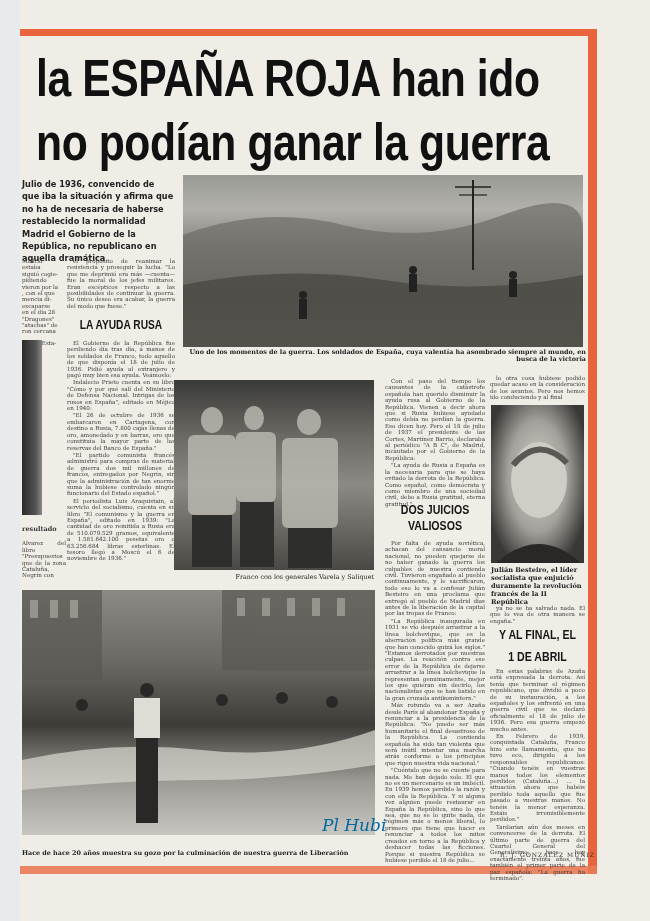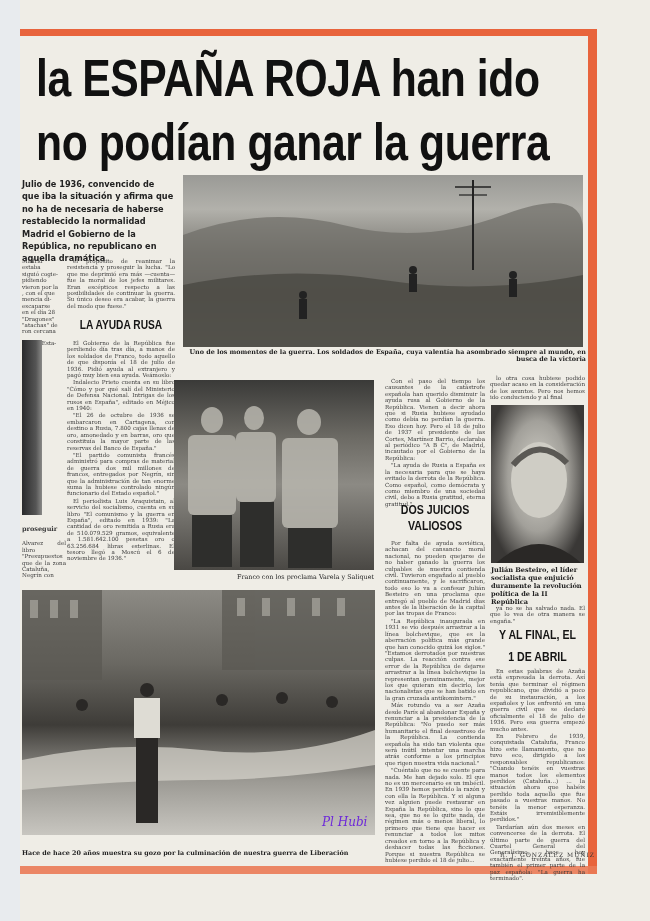--- a/index.html
+++ b/index.html
@@ -12,21 +12,21 @@
   .headline{position:absolute;left:36px;font-family:"Liberation Sans",sans-serif;font-weight:bold;font-size:52px;line-height:56px;letter-spacing:-0.5px;transform:scaleX(0.82);transform-origin:left top;white-space:nowrap;color:#111;}
   .h1{top:50px;}
   .h2{top:114px;}
   .lead{position:absolute;left:22px;top:178px;width:152px;font-family:"DejaVu Sans",sans-serif;font-weight:bold;font-size:8.2px;line-height:12.4px;color:#222;}
   .col{position:absolute;font-size:5.6px;line-height:6.4px;color:#3a3a3a;text-align:justify;}
   .col p{margin:0 0 1px 0;text-indent:6px;}
   .subhead{position:absolute;font-family:"Liberation Sans",sans-serif;font-weight:bold;font-size:12px;text-align:center;color:#151515;transform:scaleX(0.85);}
   .photo{position:absolute;overflow:hidden;}
   .caption{position:absolute;font-size:6.4px;line-height:7.4px;color:#222;font-weight:bold;text-align:right;}
   .byline{position:absolute;font-size:6px;letter-spacing:1px;color:#333;}
-  .sig{position:absolute;font-family:"DejaVu Serif",serif;font-style:italic;font-size:12px;color:#6d28d9;}
+  .sig{position:absolute;font-family:"DejaVu Serif",serif;font-style:italic;font-size:17px;color:#0369a1;}
 </style>
 </head>
 <body>
 
 <div class="leftstrip"></div>
 <div class="page"></div>
 <div class="border-top"></div>
 <div class="border-right"></div>
 <div class="border-bottom"></div>
 
@@ -64,21 +64,21 @@
   <div>escaparse</div>
   <div>en el día 28</div>
   <div>"Dragones"</div>
   <div>"atachas" de</div>
   <div>ron cercana</div>
   <div style="margin-top:5px">ero de Esta-</div>
 </div>
 <div class="photo" style="left:22px;top:340px;width:20px;height:175px;background:linear-gradient(90deg,#2a2a2a,#555 70%,#8a8a88);"></div>
 
 <div class="col" style="left:22px;top:526px;width:44px;">
-  <div style="font-weight:bold;font-size:6.5px;margin-bottom:8px">proseguir</div>
+  <div style="font-weight:bold;font-size:6.5px;margin-bottom:8px">resultado</div>
   <div>Alvarez del libro "Presupuestos que de la zona Cataluña, Negrín con</div>
 </div>
 
 <div class="col" style="left:67px;top:258px;width:108px;">
   <p>el propósito de reanimar la resistencia y proseguir la lucha. "Lo que me deprimió era más —cuenta— fue la moral de los jefes militares. Eran escépticos respecto a las posibilidades de continuar la guerra. Su único deseo era acabar, la guerra del modo que fuese."</p>
 </div>
 <div class="subhead" style="left:67px;top:318px;width:108px;">LA AYUDA RUSA</div>
 <div class="col" style="left:67px;top:340px;width:108px;">
   <p>El Gobierno de la República fue perdiendo día tras día, a manos de los soldados de Franco, todo aquello de que disponía el 18 de julio de 1936. Pidió ayuda al extranjero y pagó muy bien esa ayuda. Veámoslo:</p>
   <p>Indalecio Prieto cuenta en su libro "Cómo y por qué salí del Ministerio de Defensa Nacional. Intrigas de los rusos en España", editado en Méjico en 1940:</p>
@@ -97,21 +97,21 @@
       <ellipse cx="135" cy="42" rx="12" ry="13"></ellipse>
         <rect x="108" y="58" width="56" height="90" rx="6"></rect>
     </g>
     <g fill="#2e2e2c">
         <rect x="18" y="135" width="40" height="52"></rect>
         <rect x="66" y="122" width="34" height="65"></rect>
         <rect x="114" y="148" width="44" height="40"></rect>
       </g>
   </svg>
 </div>
-<div class="caption" style="left:174px;top:574px;width:200px;font-weight:normal;">Franco con los proclama Varela y Saliquet</div>
+<div class="caption" style="left:174px;top:574px;width:200px;font-weight:normal;">Franco con los generales Varela y Saliquet</div>
 
 <div class="col" style="left:385px;top:378px;width:100px;">
   <p>Con el paso del tiempo los causantes de la catástrofe española han querido disminuir la ayuda rusa al Gobierno de la República. Vienen a decir ahora que si Rusia hubiese ayudado como debía no perdían la guerra. Eso dicen hoy. Pero el 18 de julio de 1937 el presidente de las Cortes, Martínez Barrio, declaraba al periódico "A B C", de Madrid, incautado por el Gobierno de la República:</p>
   <p>"La ayuda de Rusia a España es la necesaria para que se haya evitado la derrota de la República. Como español, como demócrata y como miembro de una sociedad civil, debo a Rusia gratitud, eterna gratitud."</p>
 </div>
 <div class="subhead" style="left:392px;top:502px;width:86px;line-height:16px;font-size:12.5px;">DOS JUICIOS VALIOSOS</div>
 <div class="col" style="left:385px;top:540px;width:100px;">
   <p>Por falta de ayuda soviética, achacan del cansancio moral nacional, no pueden quejarse de no haber ganado la guerra los culpables de nuestra contienda civil. Tuvieron engañado al pueblo continuamente, y le sacrificaron, todo eso lo va a confesar Julián Besteiro en una proclama que entregó al pueblo de Madrid días antes de la liberación de la capital por las tropas de Franco:</p>
   <p>"La República inaugurada en 1931 se vio después arrastrar a la línea bolchevique, que es la aberración política más grande que han conocido quizá los siglos." "Estamos derrotados por nuestras culpas. La reacción contra ese error de la República de dejarse arrastrar a la línea bolchevique la representan genuinamente, mejor los que quieran sin decirlo, los nacionalistas que se han batido en la gran cruzada antikomintern."</p>
   <p>Más rotundo va a ser Azaña desde París al abandonar España y renunciar a la presidencia de la República: "No puedo ser más humanitario el final desastroso de la República. La contienda española ha sido tan violenta que será inútil intentar una marcha atrás conforme a los principios que rigen nuestra vida nacional."</p>
@@ -121,21 +121,21 @@
 <div class="col" style="left:490px;top:375px;width:95px;">
   <p>lo otra cosa hubiese podido quedar acaso en la consideración de los asuntos. Pero nos hemos ido conduciendo y al final</p>
 </div>
 <div class="photo" style="left:491px;top:405px;width:93px;height:158px;background:radial-gradient(ellipse at 50% 45%,#d6d4cc 0%,#a2a09a 45%,#3a3836 80%);">
   <svg width="93" height="158">
     <ellipse cx="48" cy="75" rx="28" ry="38" fill="#cfcdc5"></ellipse>
     <path d="M22 60 Q48 30 76 58" stroke="#5a5854" stroke-width="6" fill="none"></path>
     <path d="M5 158 Q48 120 90 158Z" fill="#2a2826"></path>
   </svg>
 </div>
-<div class="caption" style="left:491px;top:566px;width:93px;text-align:left;font-size:6.6px;line-height:8px;">Julián Besteiro, el líder socialista que enjuició duramente la revolución política de la II República</div>
+<div class="caption" style="left:491px;top:566px;width:93px;text-align:left;font-size:6.6px;line-height:8px;">Julián Besteiro, el líder socialista que enjuició duramente la revolución francés de la II República</div>
 <div class="col" style="left:490px;top:605px;width:95px;">
   <p>ya no se ha salvado nada. El que lo vea de otra manera se engaña."</p>
 </div>
 <div class="subhead" style="left:490px;top:628px;width:95px;font-size:12.5px;">Y AL FINAL, EL</div>
 <div class="subhead" style="left:490px;top:650px;width:95px;font-size:12.5px;">1 DE ABRIL</div>
 <div class="col" style="left:490px;top:668px;width:95px;">
   <p>En estas palabras de Azaña está expresada la derrota. Así tenía que terminar el régimen republicano, que dividió a poco de su instauración, a los españoles y los enfrentó en una guerra civil que se declaró oficialmente el 18 de julio de 1936. Pero esa guerra empezó mucho antes.</p>
   <p>En Febrero de 1939, conquistada Cataluña, Franco hizo este llamamiento, que no tuvo eco, dirigido a los responsables republicanos: "Cuando tenéis en vuestras manos todos los elementos perdidos (Cataluña...) ... la situación ahora que habéis perdido toda aquello que fue pasado a vuestras manos. No tenéis la menor esperanza. Estáis irremisiblemente perdidos."</p>
   <p>Tardarían aún dos meses en convencerse de la derrota. El último parte de guerra del Cuartel General del Generalísimo, hace hoy exactamente treinta años, fue también el primer parte de la paz española: "La guerra ha terminado".</p>
 </div>

